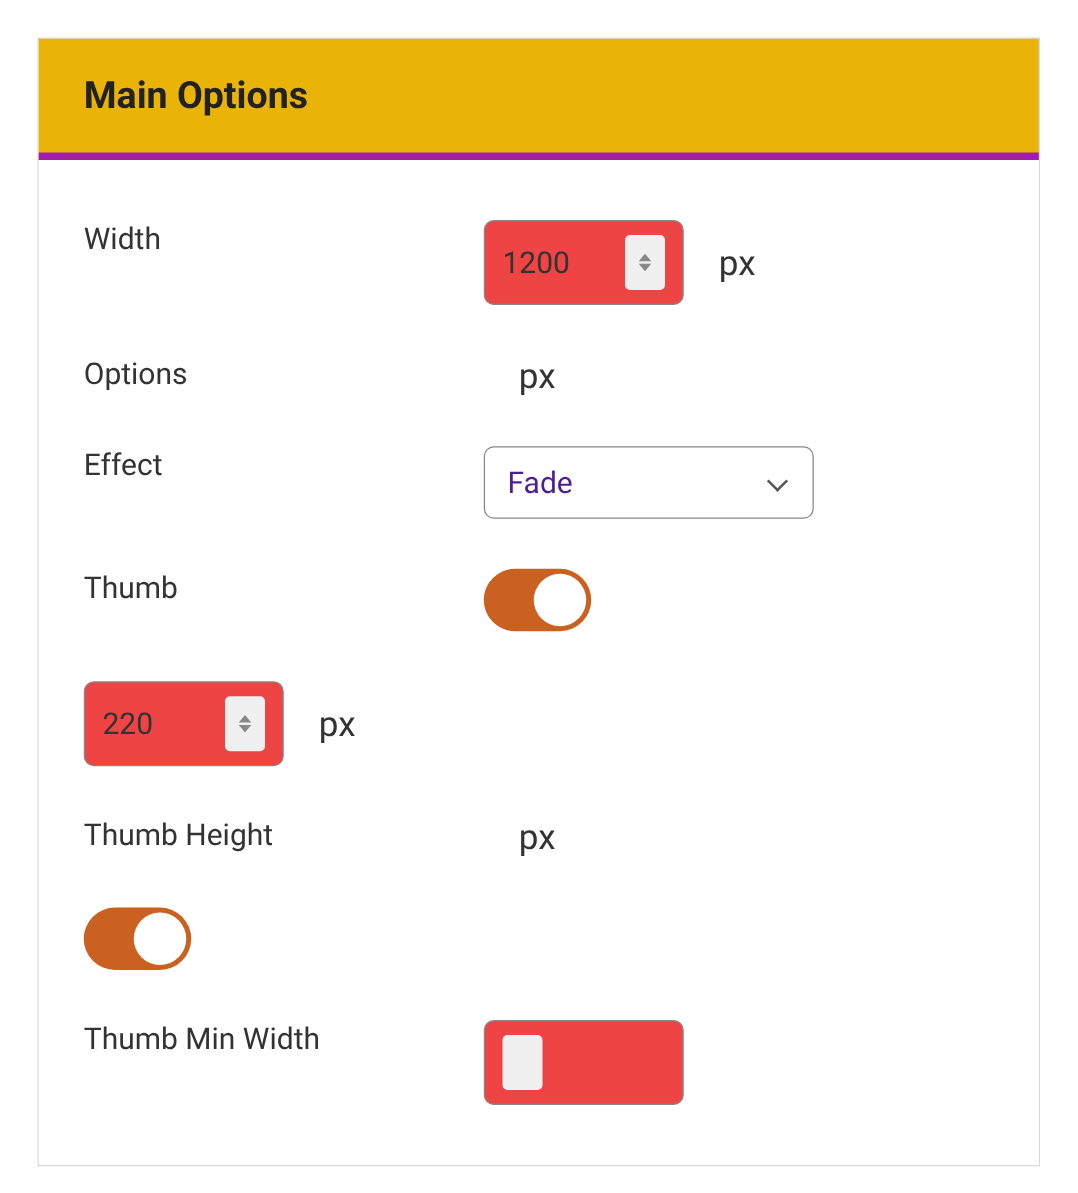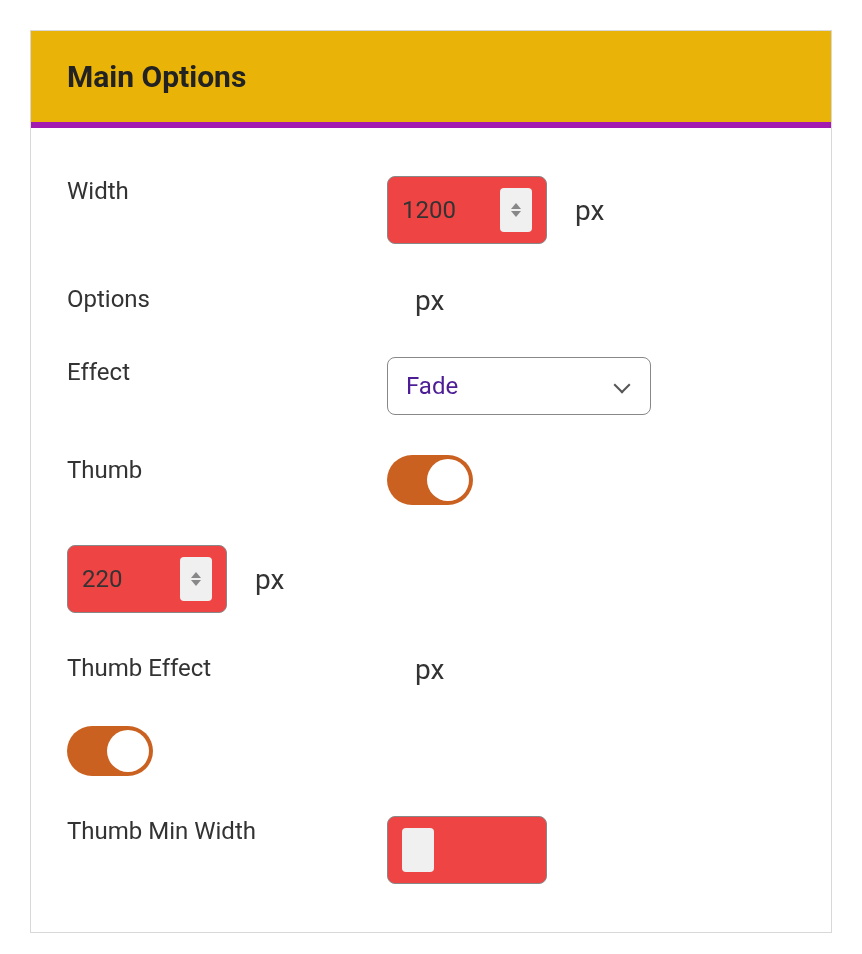--- a/index.html
+++ b/index.html
@@ -209,21 +209,21 @@
             <div class="stepper">
               <div class="stepper-up"></div>
               <div class="stepper-down"></div>
             </div>
           </div>
           <span class="unit-label">px</span>
         </div>
       </div>
 
       <div class="form-row">
-        <div class="form-label">Thumb Effect</div>
+        <div class="form-label">Thumb Height</div>
         <div class="form-control-wrap">
           <span class="unit-label">px</span>
         </div>
       </div>
 
       <div class="form-row">
         <div class="form-control-wrap">
           <div class="toggle">
             <div class="toggle-knob"></div>
           </div>

